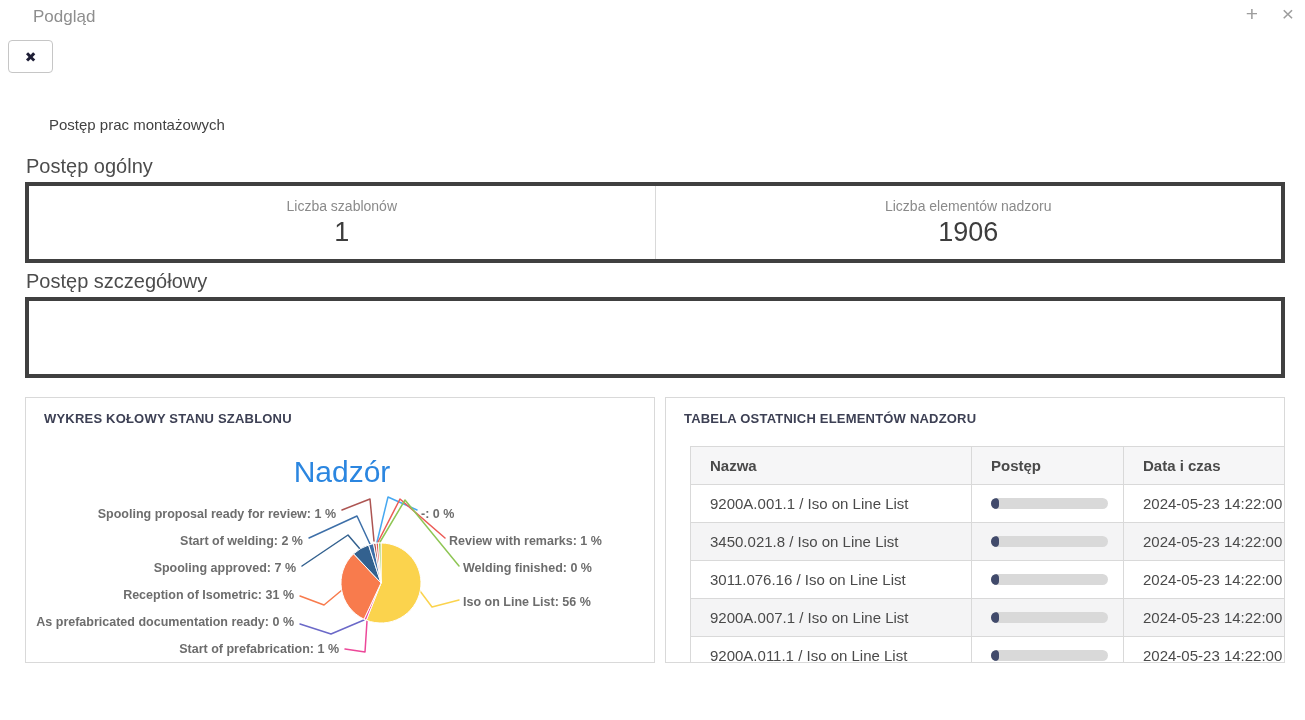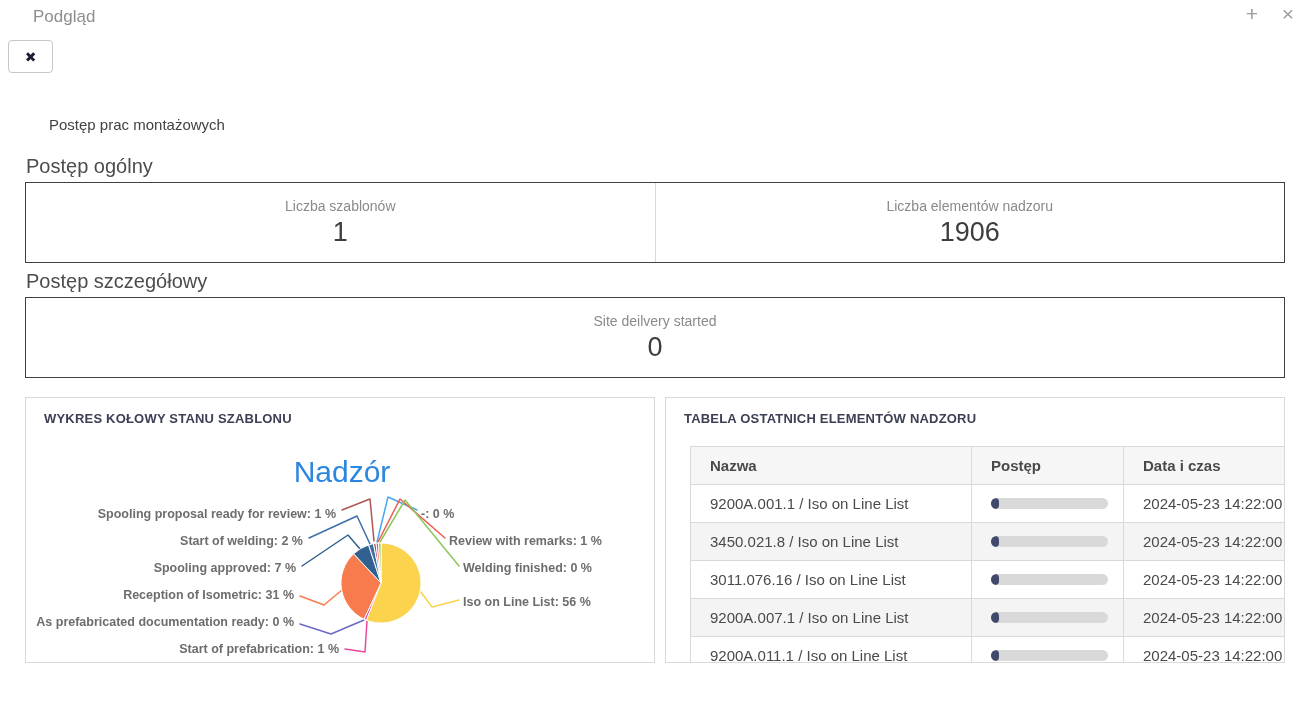--- a/index.html
+++ b/index.html
@@ -17,21 +17,21 @@
     display:flex;align-items:center;justify-content:center;
     font-size:14px;color:#1d1d35;cursor:pointer;
   }
   .breadcrumb{position:absolute;left:49px;top:116px;font-size:15px;color:#424242;}
   .section-heading{position:absolute;left:26px;font-size:20px;color:#4c4c4c;}
   .heading-overview{top:155px;}
   .heading-details{top:270px;}
   
   .cards-row{
     position:absolute;left:25px;width:1260px;height:81px;box-sizing:border-box;
-    border:1px solid #404040;background:#fff;display:flex;
+    border:4px solid #404040;background:#fff;display:flex;
   }
   .row-overview{top:182px;}
   .row-details{top:297px;}
   .card{flex:1;display:flex;flex-direction:column;align-items:center;justify-content:center;gap:3px;border-left:1px solid #d9d9d9;}
   .card:first-child{border-left:none;}
   .card-label{font-size:14px;color:#8a8a8a;}
   .card-value{font-size:27px;color:#3d3d3d;}
   
   .panel{
     position:absolute;top:397px;height:266px;box-sizing:border-box;
@@ -82,24 +82,20 @@
     <div class="card-value">1</div>
   </div>
   <div class="card">
     <div class="card-label">Liczba elementów nadzoru</div>
     <div class="card-value">1906</div>
   </div>
 </div>
 
 <div class="section-heading heading-details">Postęp szczegółowy</div>
 <div class="cards-row row-details">
-  <div class="card">
-    <div class="card-label">Site deilvery started</div>
-    <div class="card-value">0</div>
-  </div>
 </div>
 
 <div class="panel panel-pie">
   <div class="panel-header">WYKRES KOŁOWY STANU SZABLONU</div>
   <svg class="pie-svg" width="630" height="280" viewBox="0 0 630 280">
     <text class="pie-title" x="316" y="84" text-anchor="middle" fill="#2B86E0">Nadzór</text>
 
     <polyline class="leader" points="316,112 344,101 348,143" stroke="#AD5552"></polyline>
     <polyline class="leader" points="283,140 331,118 344,146" stroke="#3D6FA8"></polyline>
     <polyline class="leader" points="276,168 322,137 334,151" stroke="#33618F"></polyline>

